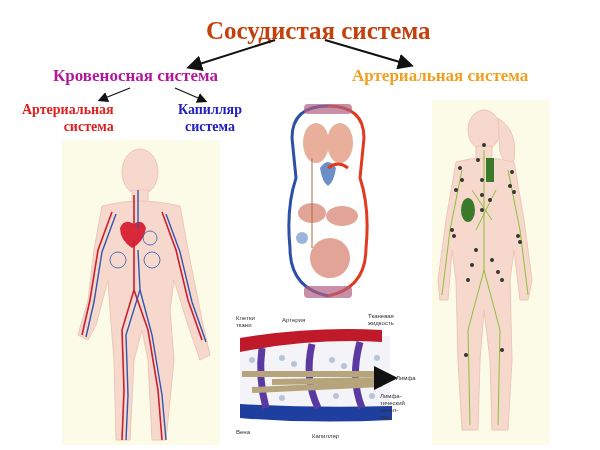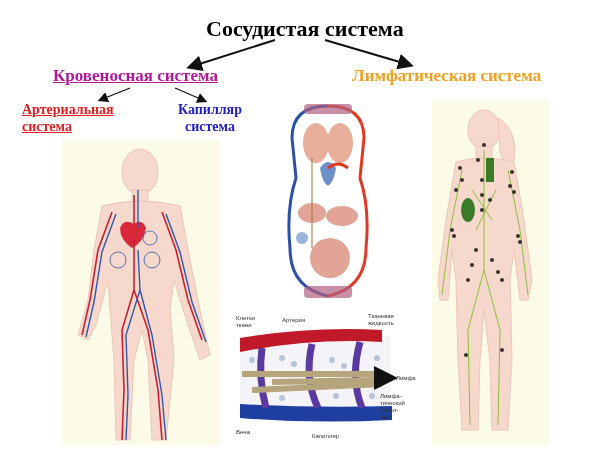--- a/index.html
+++ b/index.html
@@ -1,33 +1,33 @@
 <!DOCTYPE html>
 <html><head>
 <meta charset="utf-8">
 <style>
   html, body { margin:0; padding:0; background:#ffffff; }
   body { width:600px; height:450px; position:relative; overflow:hidden;
          font-family:"Liberation Serif", serif; }
   .lbl { position:absolute; font-weight:bold; white-space:nowrap; line-height:1; }
-  .title { color:#000000; font-size:22px; left:206px; top:18px;text-align:center; }
-  .blood { color:#b3189a; font-size:17px; left:53px; top:67px;text-decoration:underline; }
+  .title { color:#c2410c; font-size:25px; left:206px; top:18px;text-align:center; }
+  .blood { color:#b3189a; font-size:17px; left:53px; top:67px; }
   .lymph { color:#f0a020; font-size:17px; left:352px; top:67px; }
-  .art { color:#e02020; font-size:14px; left:22px; top:102px; text-align:left; line-height:1.2;text-decoration:underline; }
+  .art { color:#e02020; font-size:14px; left:22px; top:102px; text-align:right; line-height:1.2; }
   .ven { color:#2020c0; font-size:14px; left:178px; top:102px; text-align:center; line-height:1.2; }
   .panel { position:absolute; }
   svg { display:block; }
   .small { font-family:"Liberation Sans", sans-serif; font-size:6px; fill:#333; }
 </style>
 </head>
 <body>
 
 <div class="lbl title">Сосудистая система</div>
 <div class="lbl blood">Кровеносная система</div>
-<div class="lbl lymph">Лимфатическая система</div>
+<div class="lbl lymph">Артериальная система</div>
 <div class="lbl art">
   <div>Артериальная</div>
   <div>система</div>
 </div>
 <div class="lbl ven">
   <div>Капилляр</div>
   <div>система</div>
 </div>
 
 <svg class="panel" style="left:0;top:0" width="600" height="450">

